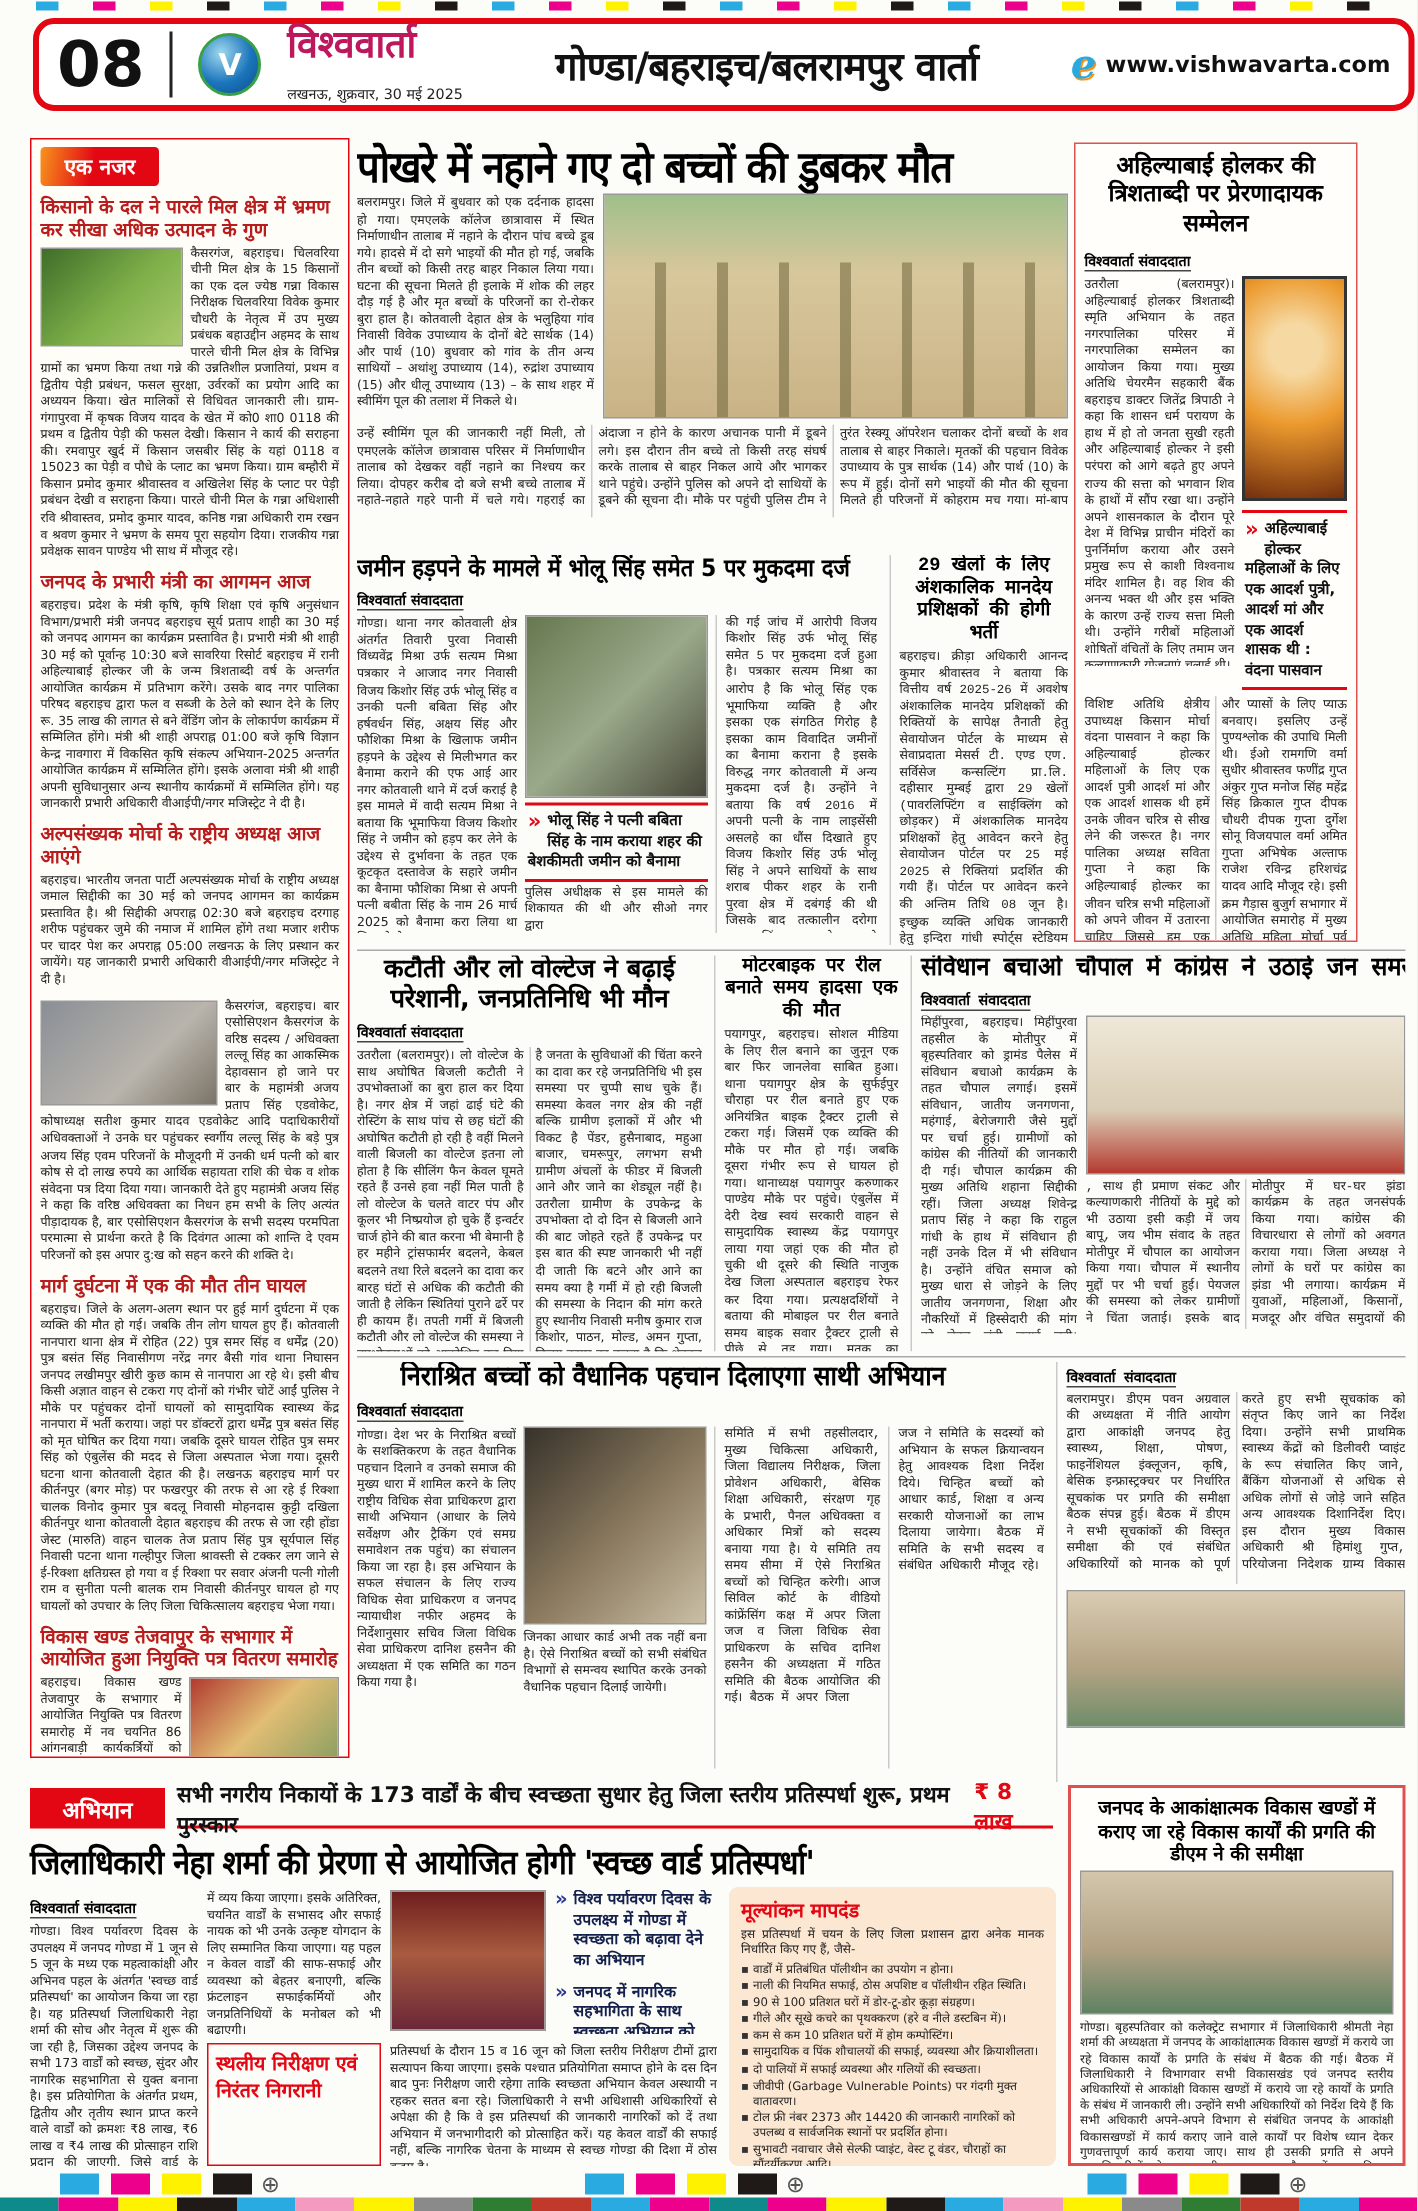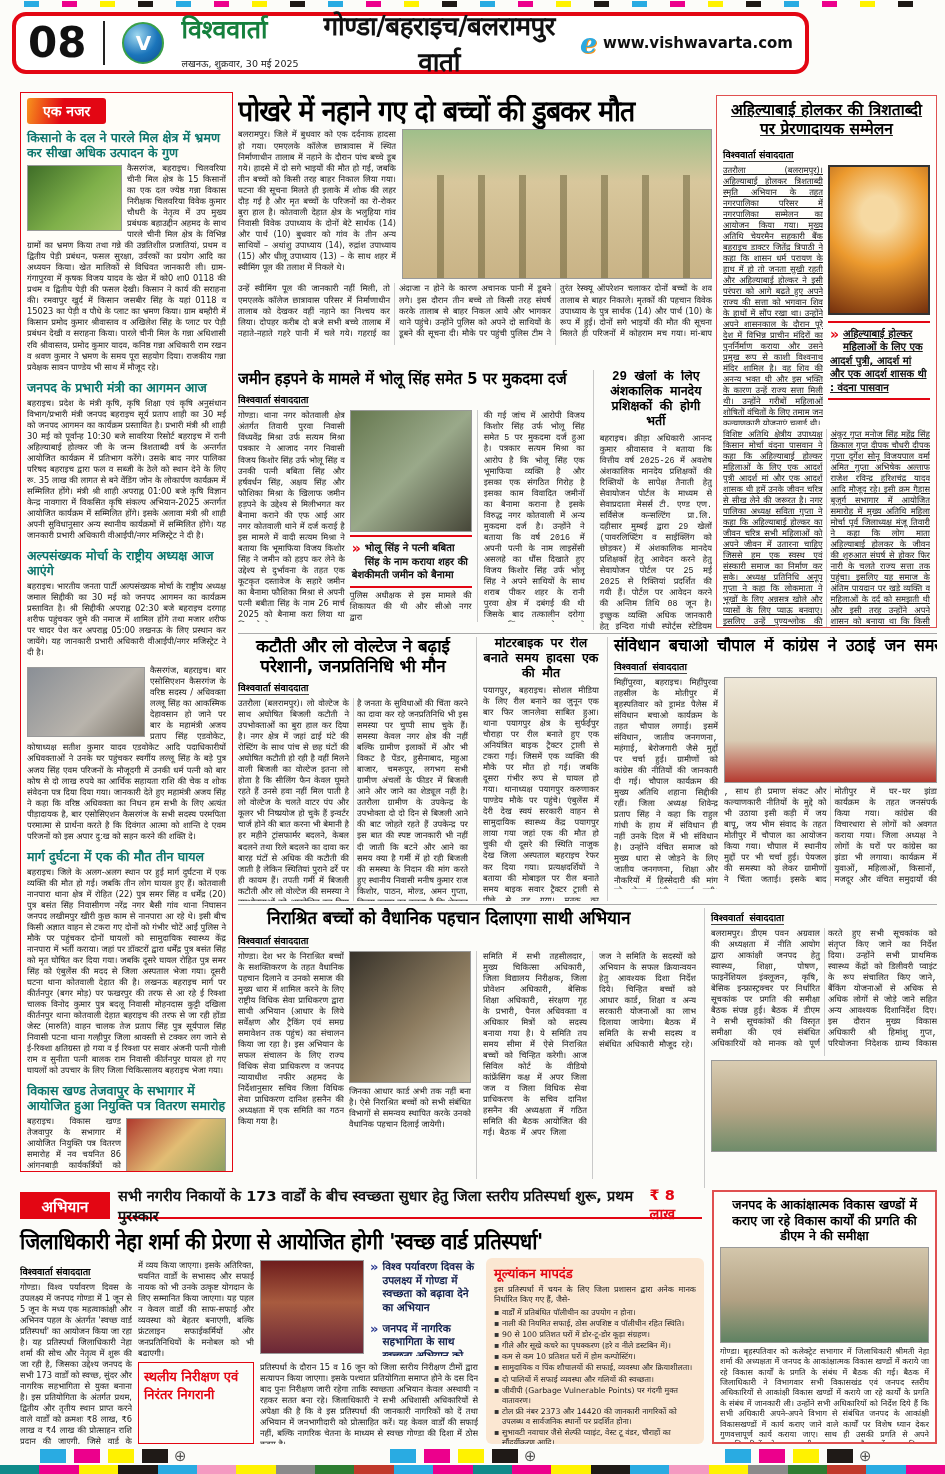--- a/index.html
+++ b/index.html
@@ -10,30 +10,30 @@
   .strip{display:flex;align-items:center;}
   #strip-top{top:0;left:24px;right:24px;height:7px;}
   #strip-top .mark{width:15px;height:6px;margin-right:23px;flex:none;}
   #strip-bottom{left:0;right:0;top:1465px;height:9px;}
   #strip-bottom .mark{flex:1;height:9px;}
   .reg-group{position:absolute;top:1448px;height:16px;display:flex;align-items:center;gap:6px;}
   .reg-group .marks{display:flex;gap:8px;}
   .reg-group .mark{width:26px;height:14px;}
   .regmark{color:#555;font-size:15px;line-height:14px;}
   
-  .masthead{top:12px;left:12px;width:797px;height:62px;border:4px solid #e30613;border-radius:14px;
+  .masthead{top:12px;left:22px;width:921px;height:62px;border:4px solid #e30613;border-radius:14px;
             background:#fff;display:flex;align-items:center;padding:0 12px;box-sizing:border-box;gap:17px;}
   .pageno{font-size:42px;font-weight:bold;line-height:1;color:#111;}
   .mast-div{width:2px;height:44px;background:#222;}
   .logo{width:42px;height:42px;border-radius:50%;flex:none;
         background:radial-gradient(circle at 35% 30%,#9fd8ef,#1b75bb 55%,#0d4d8c);
         display:flex;align-items:center;justify-content:center;color:#fff;font-weight:bold;font-size:20px;
         border:2px solid #3aa048;box-sizing:border-box;}
   .mast-title{line-height:1.05;}
-  .mast-title .t1{color:#15803d;font-weight:bold;font-size:25px;}
+  .mast-title .t1{color:#be185d;font-weight:bold;font-size:25px;}
   .mast-title .t2{font-size:9.5px;font-weight:normal;color:#222;margin-top:15px;}
   .edition{flex:1;text-align:center;font-size:26px;font-weight:bold;color:#111;letter-spacing:-0.5px;}
   .site{display:flex;align-items:center;gap:6px;font-weight:bold;font-size:15px;color:#111;}
   .e-icon{font-family:"DejaVu Serif",serif;font-style:italic;font-weight:bold;font-size:27px;color:#2aa9e0;
           text-shadow:1px 1px 0 #f7941d;}
   
   .bt{font-size:8.3px;line-height:1.33;text-align:justify;color:#222;}
   .bt2{font-size:8px;line-height:1.3;text-align:justify;color:#222;}
   .byline{font-weight:bold;font-size:9.5px;color:#000;border-bottom:1px solid #444;display:inline-block;
           margin-bottom:3px;}
@@ -46,37 +46,37 @@
   .cols2{columns:2;column-gap:8px;column-rule:1px solid #c9c9c9;}
   .cols3{columns:3;column-gap:9px;column-rule:1px solid #c9c9c9;}
   .vr{border-left:1px solid #c9c9c9;padding-left:6px;font-family:Liberation Mono, monospace;}
   .clip{overflow:hidden;}
   
   .ek-najar{top:92px;left:20px;width:213px;height:1080px;border:1.5px solid #e30613;background:#fffdf8;
             box-sizing:border-box;padding:5px 6px;overflow:hidden;}
   .en-label{display:inline-block;background:linear-gradient(100deg,#f7941d 0%,#e30613 45%);color:#fff;
             font-weight:bold;font-size:14px;padding:3px 16px 4px;border-radius:3px;margin-bottom:4px;}
   .en-item{margin-bottom:7px;}
-  .en-item h3{margin:2px 0 3px;font-size:12.5px;line-height:1.2;color:#0f766e;}
+  .en-item h3{margin:2px 0 3px;font-size:12.5px;line-height:1.2;color:#b91c1c;}
   .ph-l{float:left;margin:2px 5px 2px 0;}
   .ph-r{float:right;margin:2px 0 2px 5px;}
   
   .main-art{top:95px;left:238px;width:474px;height:273px;overflow:hidden;}
   .main-hl{font-size:29px;font-weight:bold;letter-spacing:-1px;line-height:1.12;color:#000;}
   .main-row{display:flex;gap:6px;margin-top:2px;}
   .row2{top:370px;left:238px;width:474px;height:260px;display:flex;gap:8px;overflow:hidden;}
   .row3{top:633px;left:238px;width:699px;height:268px;display:flex;gap:8px;overflow:hidden;
         border-top:1px solid #aaa;padding-top:3px;box-sizing:border-box;}
   .row4{top:904px;left:238px;width:699px;height:284px;display:flex;gap:8px;overflow:hidden;
         border-top:1px solid #aaa;padding-top:3px;box-sizing:border-box;}
   .h-md{font-size:16px;font-weight:bold;line-height:1.15;color:#000;}
   .h-sm{font-size:12.5px;font-weight:bold;line-height:1.2;color:#000;}
   
-  .ahilya{top:95px;left:716px;width:221px;height:533px;border:1.5px solid #e05050;box-sizing:border-box;
-          padding:5px 6px;overflow:hidden;background:#fffefb;text-decoration:underline;}
+  .ahilya{top:95px;left:716px;width:189px;height:533px;border:1.5px solid #e05050;box-sizing:border-box;
+          padding:5px 6px;overflow:hidden;background:#fffefb;}
   .ahilya h2{margin:0 0 3px;font-size:15.5px;line-height:1.25;text-align:center;color:#000;}
   
   .tag{top:1192px;left:20px;width:90px;height:27px;background:#e30613;color:#fff;font-weight:bold;
        font-size:15px;display:flex;align-items:center;justify-content:center;}
   .strap{top:1192px;left:118px;width:584px;height:27px;font-weight:bold;font-size:14.5px;color:#111;
          display:flex;align-items:center;border-bottom:2px solid #e30613;box-sizing:border-box;}
   .strap .prize{color:#e30613;margin-left:4px;}
   .campaign-hl{top:1223px;left:20px;width:685px;height:34px;font-size:22px;font-weight:bold;color:#000;
                letter-spacing:-0.5px;display:flex;align-items:center;}
   .campaign-cols{top:1260px;left:20px;width:458px;height:184px;display:grid;

